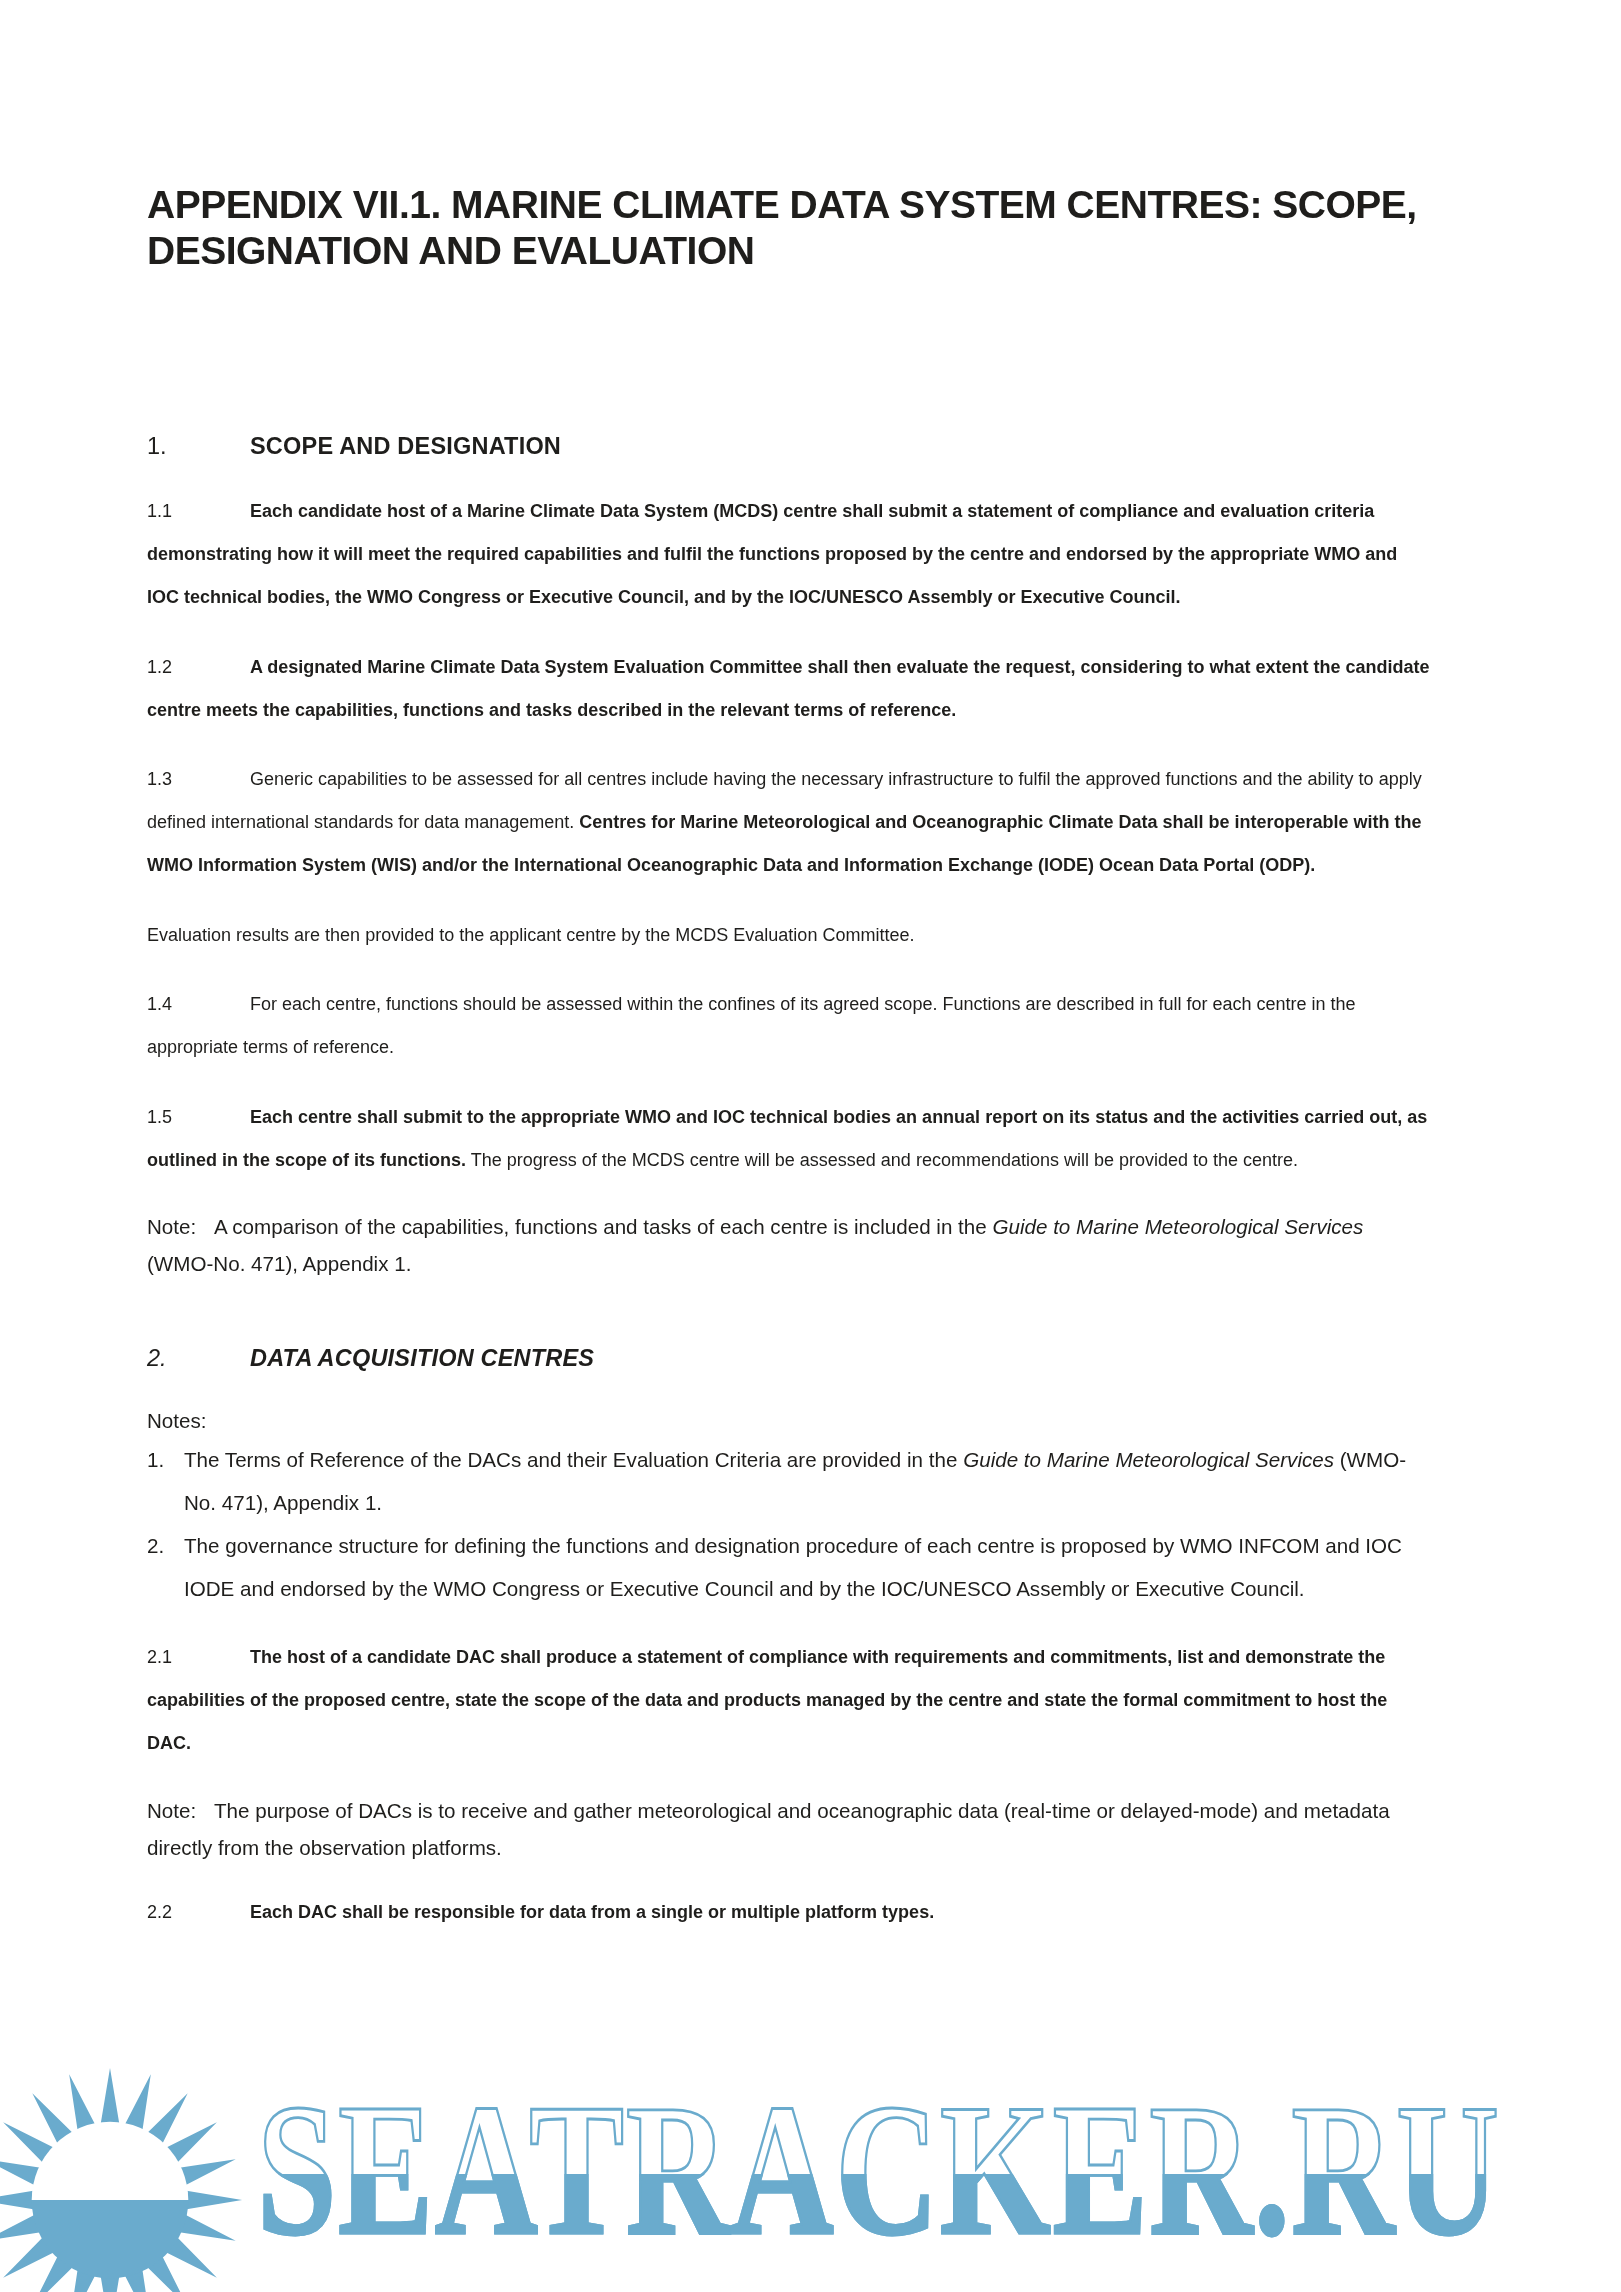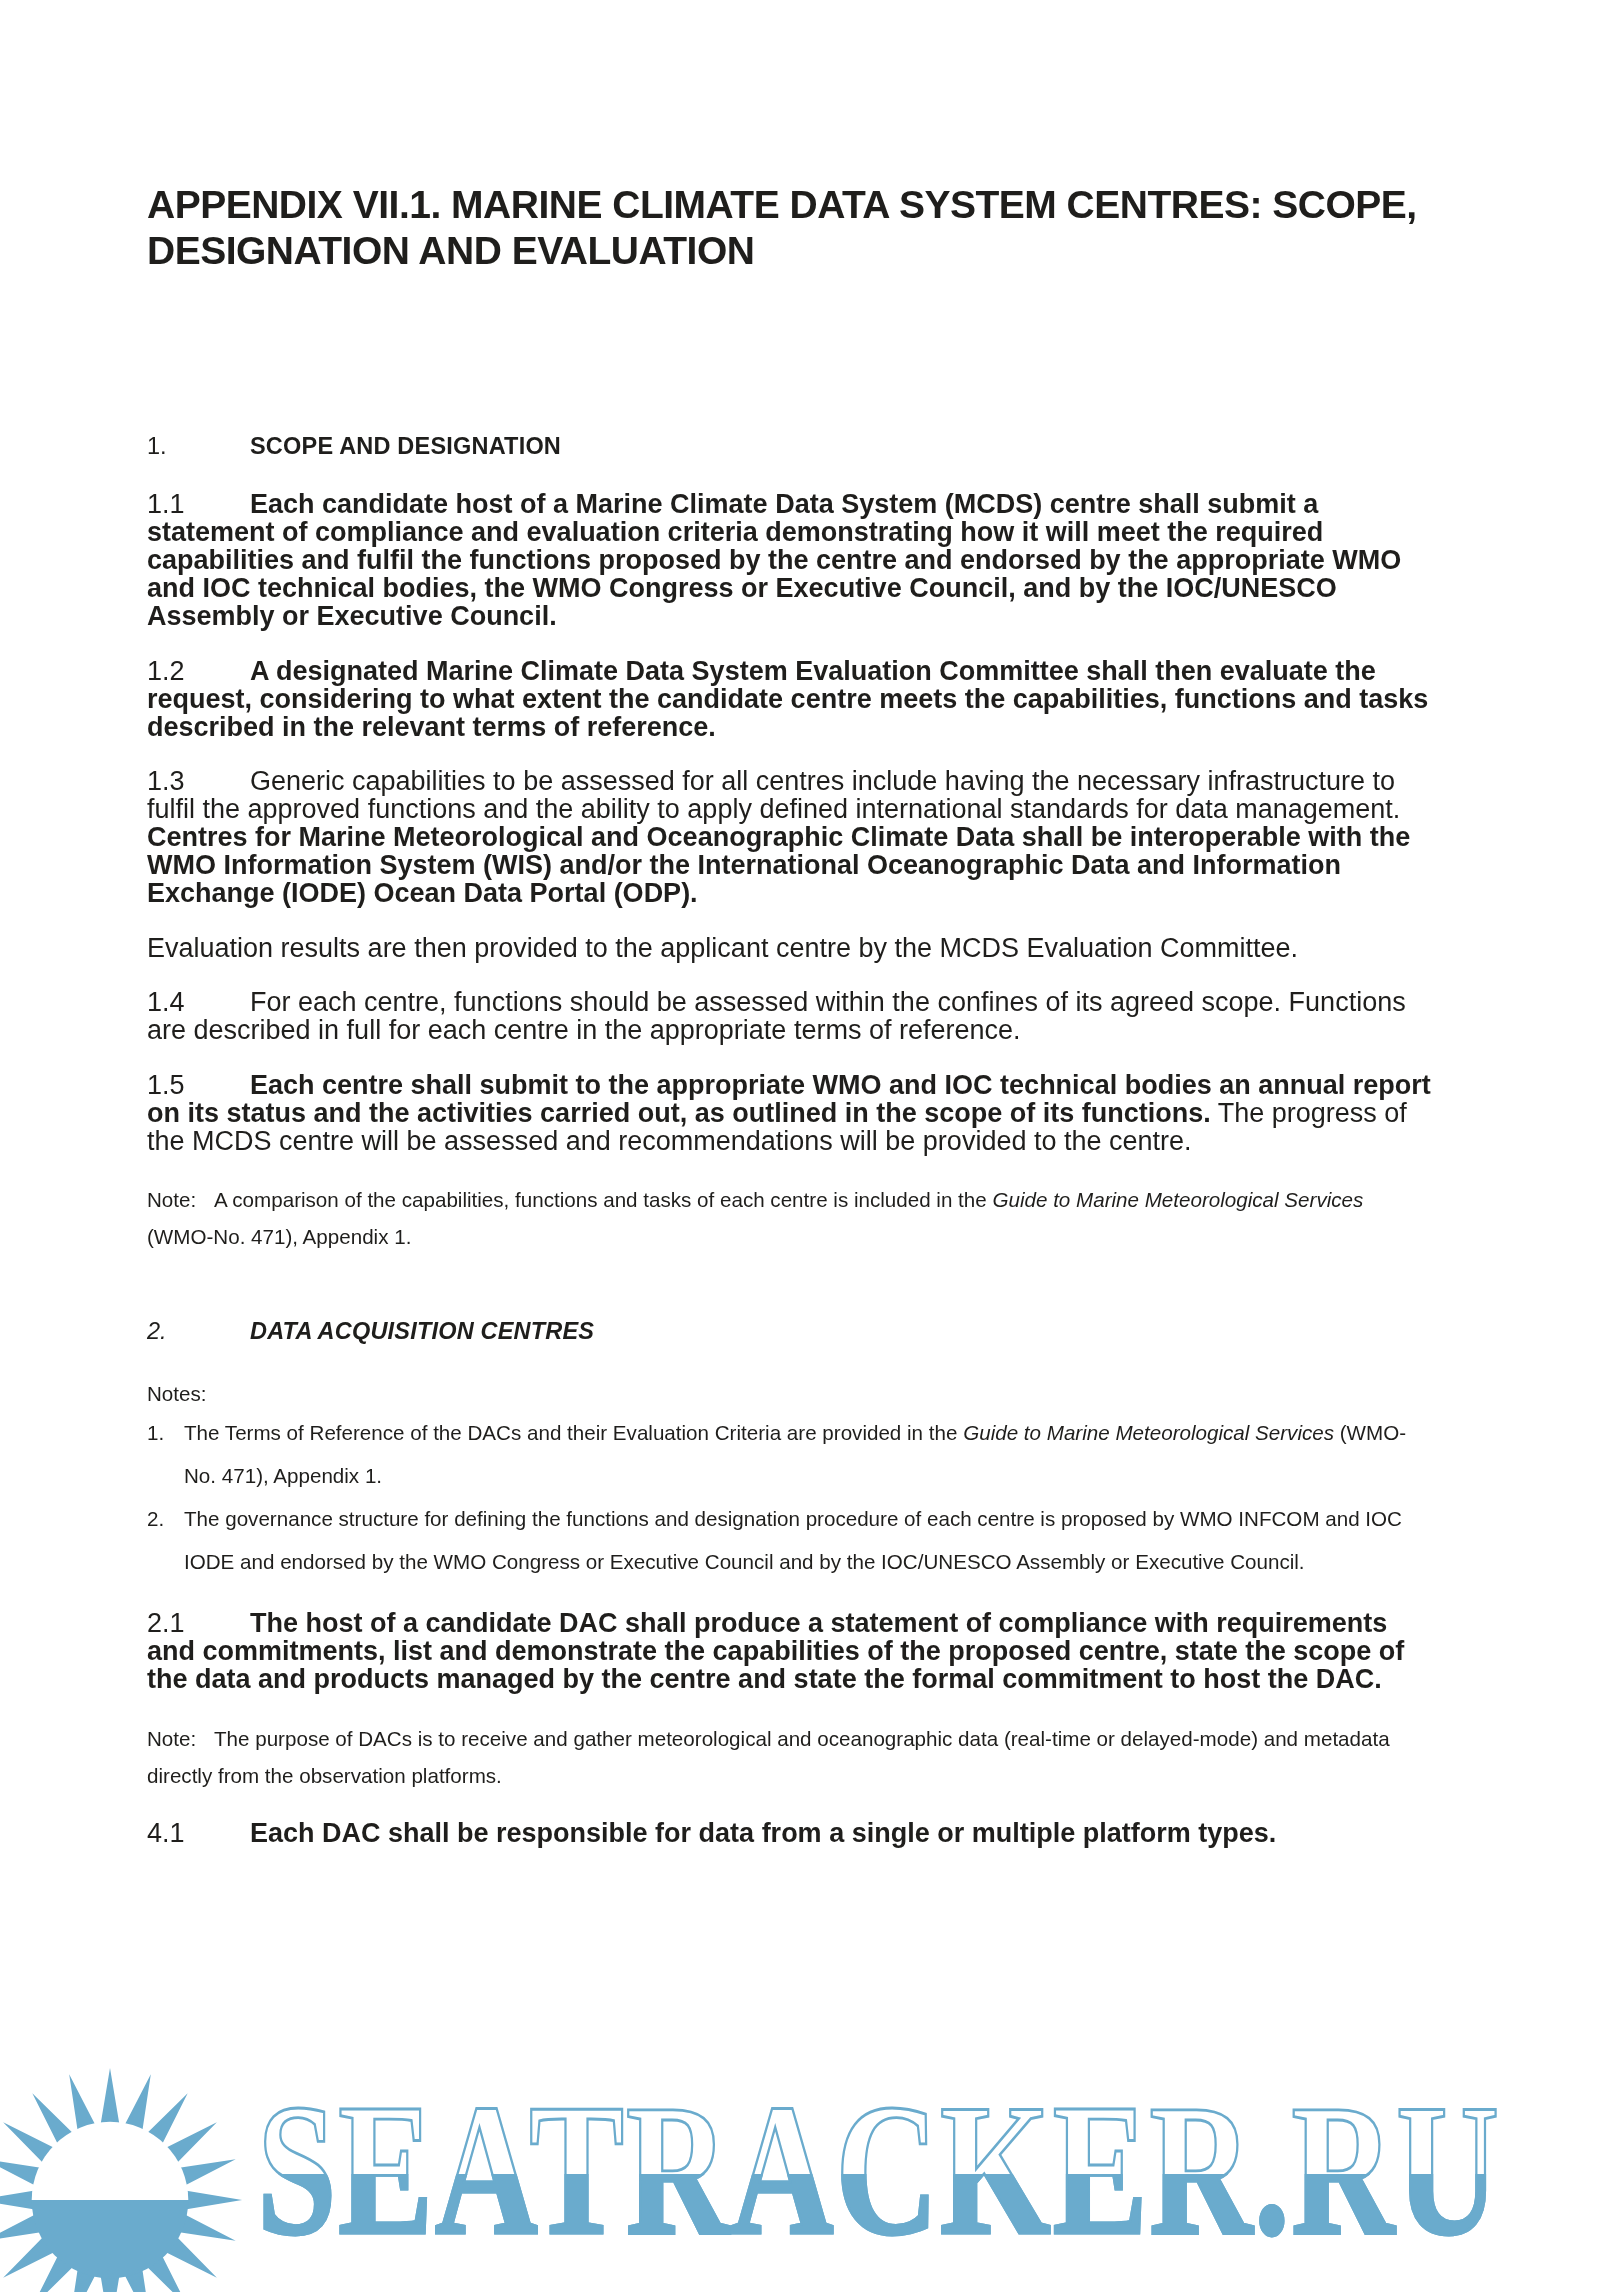--- a/index.html
+++ b/index.html
@@ -34,22 +34,22 @@
   .heading {
     font-size: 23.5px;
     line-height: 34px;
     margin: 0 0 27.4px 0;
     white-space: nowrap;
   }
   .heading.spaced { margin-top: 59px; font-style: italic; }
   .heading .htext { font-weight: bold; letter-spacing: 0.2px; }
   
   .para {
-    font-size: 27px;
-    line-height: 28px;
+    font-size: 18px;
+    line-height: 43px;
     margin: 0 0 26.5px 0;
   }
   .num {
     display: inline-block;
     width: 103px;
     font-weight: normal;
   }
   .b { font-weight: bold; }
   .i { font-style: italic; }
   
@@ -143,16 +143,16 @@
       <div class="para"><span class="num">1.5</span><span class="b">Each centre shall submit to the appropriate WMO and IOC technical bodies an annual report on its status and the activities carried out, as outlined in the scope of its functions.</span><span> The progress of the MCDS centre will be assessed and recommendations will be provided to the centre.</span></div>
       <div class="note"><span class="label">Note:</span><span>A comparison of the capabilities, functions and tasks of each centre is included in the </span><span class="i">Guide to Marine Meteorological Services</span><span> (WMO-No. 471), Appendix 1.</span></div>
       <div class="heading spaced"><span class="num">2.</span><span class="htext">DATA ACQUISITION CENTRES</span></div>
       <div class="note nh">Notes:</div>
       <div class="notelist">
         <div class="noteitem"><span class="nnum">1.</span><span>The Terms of Reference of the DACs and their Evaluation Criteria are provided in the </span><span class="i">Guide to Marine Meteorological Services</span><span> (WMO-No. 471), Appendix 1.</span></div>
         <div class="noteitem"><span class="nnum">2.</span><span>The governance structure for defining the functions and designation procedure of each centre is proposed by WMO INFCOM and IOC IODE and endorsed by the WMO Congress or Executive Council and by the IOC/UNESCO Assembly or Executive Council.</span></div>
       </div>
       <div class="para"><span class="num">2.1</span><span class="b">The host of a candidate DAC shall produce a statement of compliance with requirements and commitments, list and demonstrate the capabilities of the proposed centre, state the scope of the data and products managed by the centre and state the formal commitment to host the DAC.</span></div>
       <div class="note"><span class="label">Note:</span><span>The purpose of DACs is to receive and gather meteorological and oceanographic data (real-time or delayed-mode) and metadata directly from the observation platforms.</span></div>
-      <div class="para"><span class="num">4.1</span><span class="b">Each DAC shall be responsible for data from a single or multiple platform types.</span></div>
+      <div class="para"><span class="num">2.2</span><span class="b">Each DAC shall be responsible for data from a single or multiple platform types.</span></div>
     </div>
 </div>
 
 
 </body></html>

